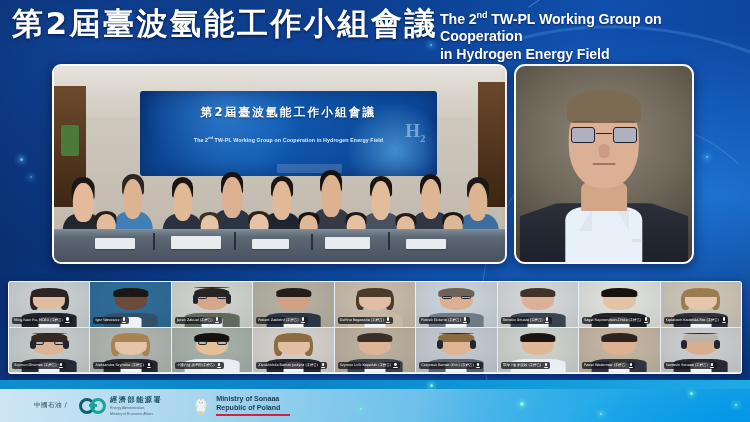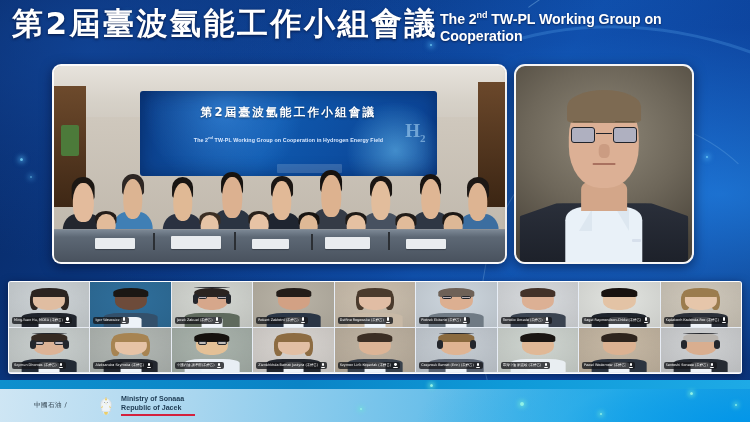--- a/index.html
+++ b/index.html
@@ -290,20 +290,21 @@
   <div class="glow" style="left:706px;top:156px;width:2px;height:2px;"></div>
   <div class="glow" style="left:30px;top:176px;width:2px;height:2px;opacity:.7;"></div>
   <div class="glow" style="left:20px;top:158px;width:3px;height:3px;"></div>
   <div class="glow" style="left:560px;top:118px;width:2px;height:2px;"></div>
   <div class="glow" style="left:576px;top:138px;width:2px;height:2px;"></div>
 
   <div id="header">
     <div id="title-zh">第2屆臺波氫能工作小組會議</div>
     <div id="title-en">
       <span>The 2</span><sup>nd</sup><span> TW-PL Working Group on Cooperation</span><br>
+      <span>in Hydrogen Energy Field</span>
     </div>
   </div>
 
   <div id="group-photo">
     <div class="gp-ceiling"></div>
     <div class="gp-wall"></div>
     <div class="gp-woodL"></div>
     <div class="gp-woodR"></div>
     <div class="gp-greenL"></div>
 
@@ -731,20 +732,32 @@
     <div class="fglow" style="left:430px;top:4px;width:3px;height:3px;"></div>
     <div class="fglow" style="left:520px;top:22px;width:4px;height:4px;"></div>
     <div class="fglow" style="left:690px;top:12px;width:3px;height:3px;"></div>
     <div class="fglow" style="left:600px;top:33px;width:2px;height:2px;"></div>
     <div class="fglow" style="left:360px;top:28px;width:2px;height:2px;"></div>
     <div class="fglow" style="left:735px;top:24px;width:2px;height:2px;"></div>
 
     <div id="footer-inner">
       <div id="host-label">中國石油 /</div>
 
+      <div class="logo-block">
+        <div id="ea-mark">
+          <div class="ring r1"></div>
+          <div class="ring r2"></div>
+          <div class="bar"></div>
+        </div>
+        <div id="ea-text">
+          <div id="ea-zh">經濟部能源署</div>
+          <div id="ea-en1">Energy Administration,</div>
+          <div id="ea-en2">Ministry of Economic Affairs</div>
+        </div>
+      </div>
 
       <div class="logo-block" style="margin-left:16px;">
         <div id="pl-mark">
           <svg viewBox="0 0 44 44" width="22" height="22" aria-hidden="true">
             <g opacity="0.85">
               <path d="M22 6 C15 8 11 13 11 19 C11 25 14 29 13 33 L31 33 C30 29 33 25 33 19 C33 13 29 8 22 6 Z" fill="#f2f2f2" stroke="#c9c9c9" stroke-width="0.8"></path>
               <path d="M22 9 C17 10 14 14 14 19 C14 24 16 27 16 31 L28 31 C28 27 30 24 30 19 C30 14 27 10 22 9 Z" fill="#fafafa"></path>
               <path d="M17 11 L12 16 L14 17 Z" fill="#e8e8e8"></path>
               <path d="M27 11 L32 16 L30 17 Z" fill="#e8e8e8"></path>
               <path d="M22 7 C20.5 8.4 20 9.6 20 10.6 L24 10.6 C24 9.6 23.5 8.4 22 7 Z" fill="#f3c01f"></path>
@@ -754,19 +767,19 @@
               <path d="M15 21 L12 26 L15 25 Z" fill="#f3c01f"></path>
               <path d="M29 21 L32 26 L29 25 Z" fill="#f3c01f"></path>
               <circle cx="19.5" cy="15" r="0.9" fill="#3a3a3a"></circle>
               <circle cx="24.5" cy="15" r="0.9" fill="#3a3a3a"></circle>
               <path d="M21 17 L23 17 L22.2 19 Z" fill="#f3c01f"></path>
             </g>
           </svg>
         </div>
         <div id="pl-text">
           <div class="pl-line">Ministry of Sonaaa</div>
-          <div class="pl-line">Republic of Jacek</div>
+          <div class="pl-line">Republic of Poland</div>
           <div id="pl-rule"></div>
         </div>
       </div>
     </div>
   </div>
 </div>
 
 </body></html>

